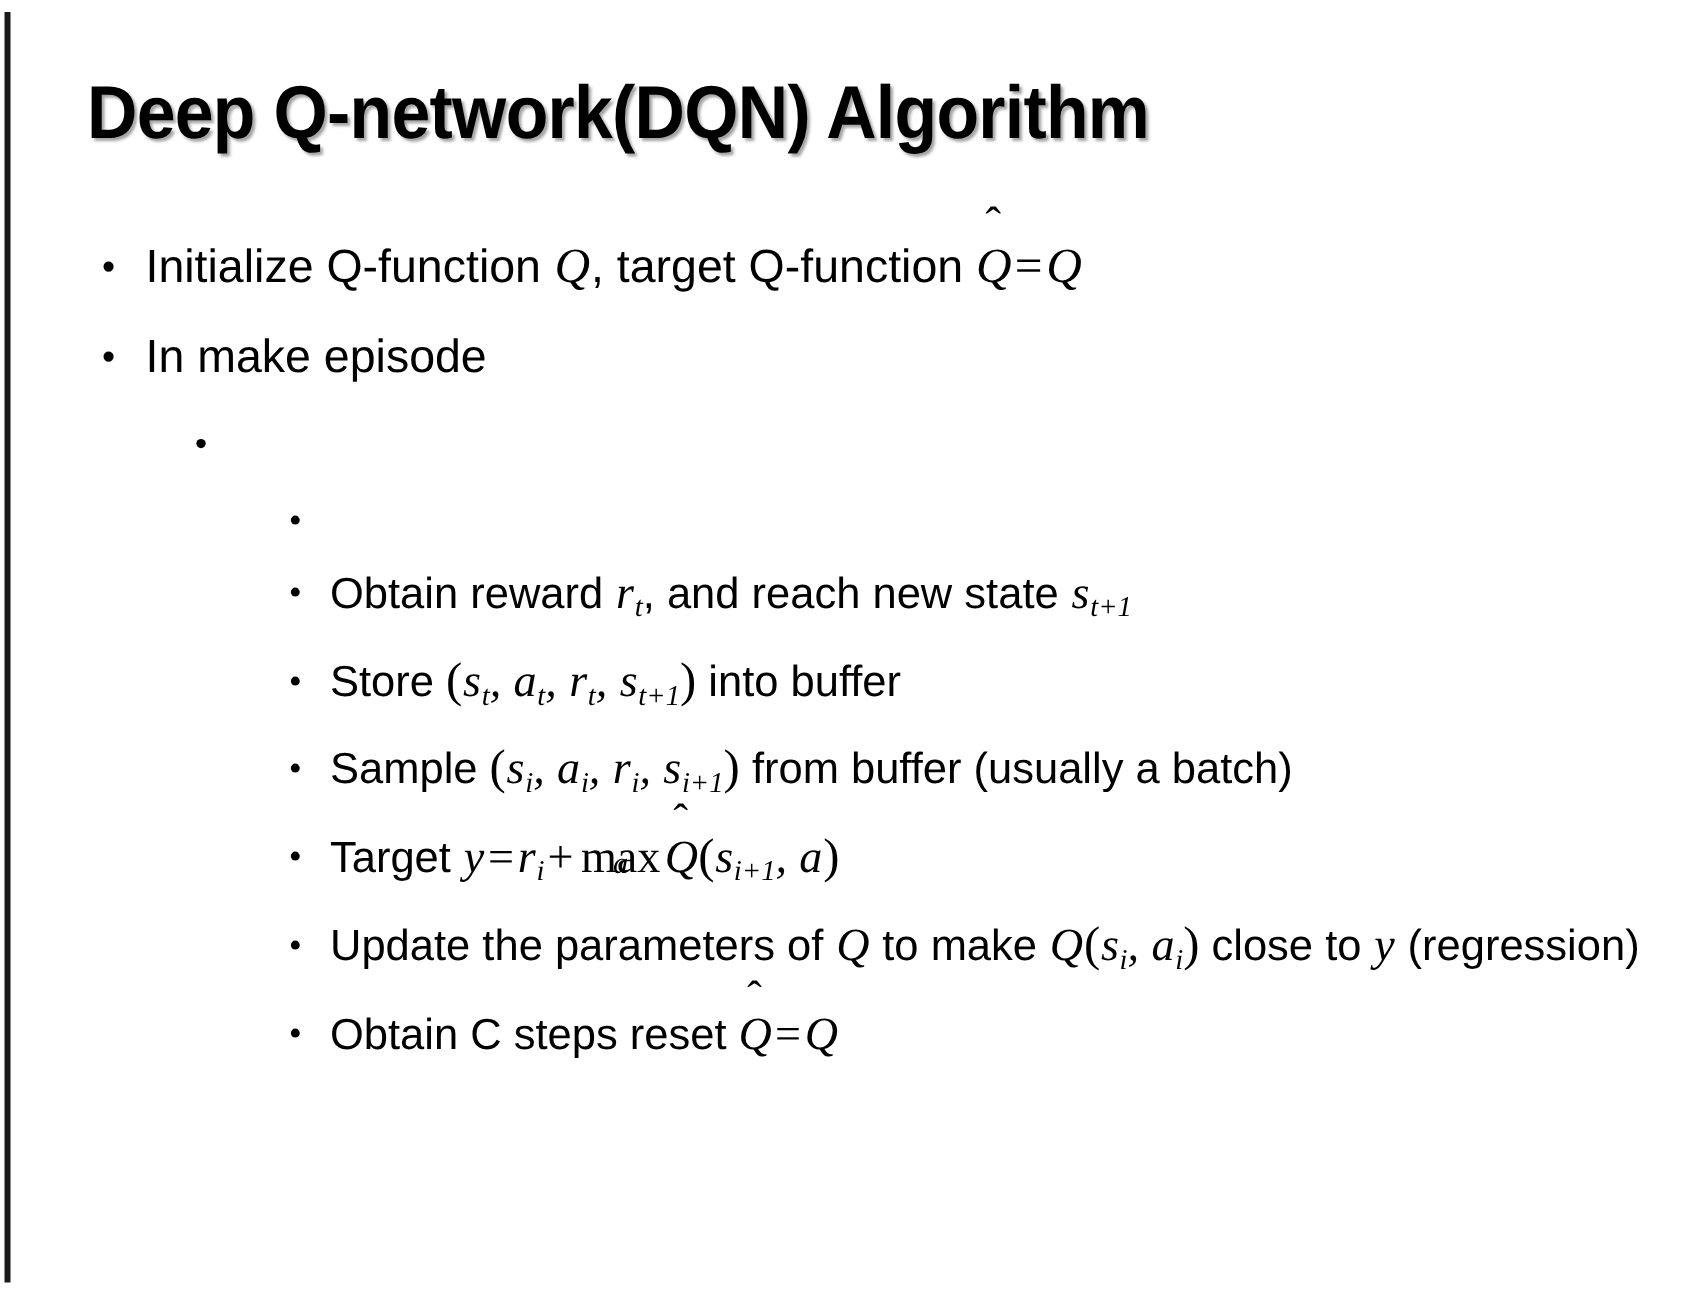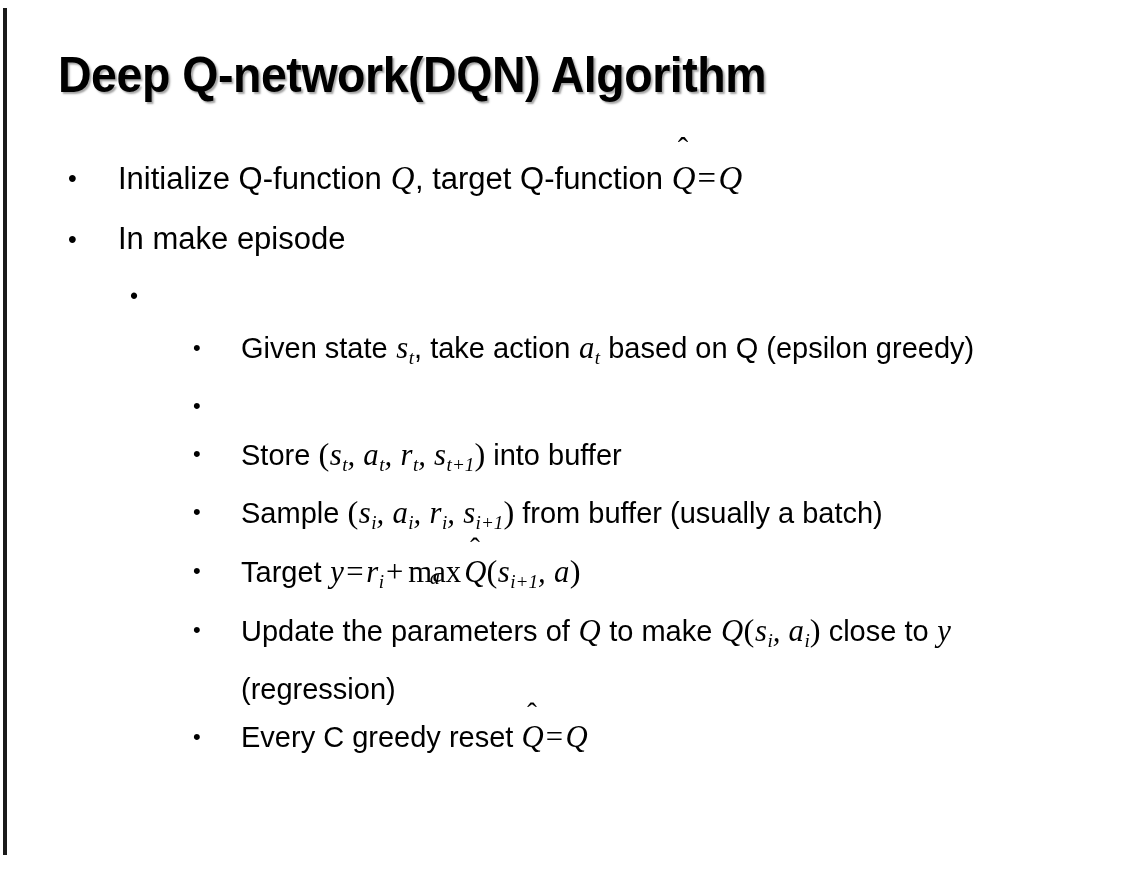--- a/index.html
+++ b/index.html
@@ -59,21 +59,20 @@
     display: block;
   }
   .bullet .dot {
     position: absolute;
     top: 0;
     line-height: inherit;
     color: #000000;
   }
   .bullet .txt {
     display: block;
-    margin-left: 21px;
   }
 
   
   .lvl1 {
     font-size: 31px;
     line-height: 60px;
     padding-left: 97px;
     min-height: 60px;
   }
   .lvl1 .dot { left: 68px; font-size: 25px; }
@@ -192,25 +191,25 @@
       <span class="dot">•</span>
       <span class="txt">In make episode</span>
     </div>
 
     <div class="bullet lvl2">
       <span class="dot">•</span>
     </div>
 
     <div class="bullet lvl3">
       <span class="dot">•</span>
-      <span class="txt"><span>Given state </span><span class="mi">s</span><span class="sub">t</span><span>, take action </span><span class="mi">a</span><span class="sub">t</span><span> based on Q (epsilon greedy)</span></span>
-    </div>
-
-    <div class="bullet lvl3">
-      <span class="dot">•</span>
+    </div>
+
+    <div class="bullet lvl3">
+      <span class="dot">•</span>
+      <span class="txt"><span>Obtain reward </span><span class="mi">r</span><span class="sub">t</span><span>, and reach new state </span><span class="mi">s</span><span class="sub">t+1</span></span>
     </div>
 
     <div class="bullet lvl3">
       <span class="dot">•</span>
       <span class="txt"><span>Store </span><span class="paren">(</span><span class="mi">s</span><span class="sub">t</span><span class="comma">, </span><span class="mi">a</span><span class="sub">t</span><span class="comma">, </span><span class="mi">r</span><span class="sub">t</span><span class="comma">, </span><span class="mi">s</span><span class="sub">t+1</span><span class="paren">)</span><span> into buffer</span></span>
     </div>
 
     <div class="bullet lvl3">
       <span class="dot">•</span>
       <span class="txt"><span>Sample </span><span class="paren">(</span><span class="mi">s</span><span class="sub">i</span><span class="comma">, </span><span class="mi">a</span><span class="sub">i</span><span class="comma">, </span><span class="mi">r</span><span class="sub">i</span><span class="comma">, </span><span class="mi">s</span><span class="sub">i+1</span><span class="paren">)</span><span> from buffer (usually a batch)</span></span>
@@ -221,17 +220,17 @@
       <span class="txt"><span>Target </span><span class="mi">y</span><span class="mo">=</span><span class="mi">r</span><span class="sub">i</span><span class="mo">+</span><span class="maxop"><span>max</span><span class="under">a</span></span><span class="hat"><span class="acc">̂</span><span>Q</span></span><span class="paren">(</span><span class="mi">s</span><span class="sub">i+1</span><span class="comma">, </span><span class="mi">a</span><span class="paren">)</span></span>
     </div>
 
     <div class="bullet lvl3">
       <span class="dot">•</span>
       <span class="txt"><span>Update the parameters of </span><span class="mi">Q</span><span> to make </span><span class="mi">Q</span><span class="paren">(</span><span class="mi">s</span><span class="sub">i</span><span class="comma">, </span><span class="mi">a</span><span class="sub">i</span><span class="paren">)</span><span> close to </span><span class="mi">y</span><span> (regression)</span></span>
     </div>
 
     <div class="bullet lvl3">
       <span class="dot">•</span>
-      <span class="txt"><span>Every C greedy reset </span><span class="hat"><span class="acc">̂</span><span>Q</span></span><span class="mo">=</span><span class="mi">Q</span></span>
+      <span class="txt"><span>Obtain C steps reset </span><span class="hat"><span class="acc">̂</span><span>Q</span></span><span class="mo">=</span><span class="mi">Q</span></span>
     </div>
 
   </div>
 </div>
 
 </body></html>

